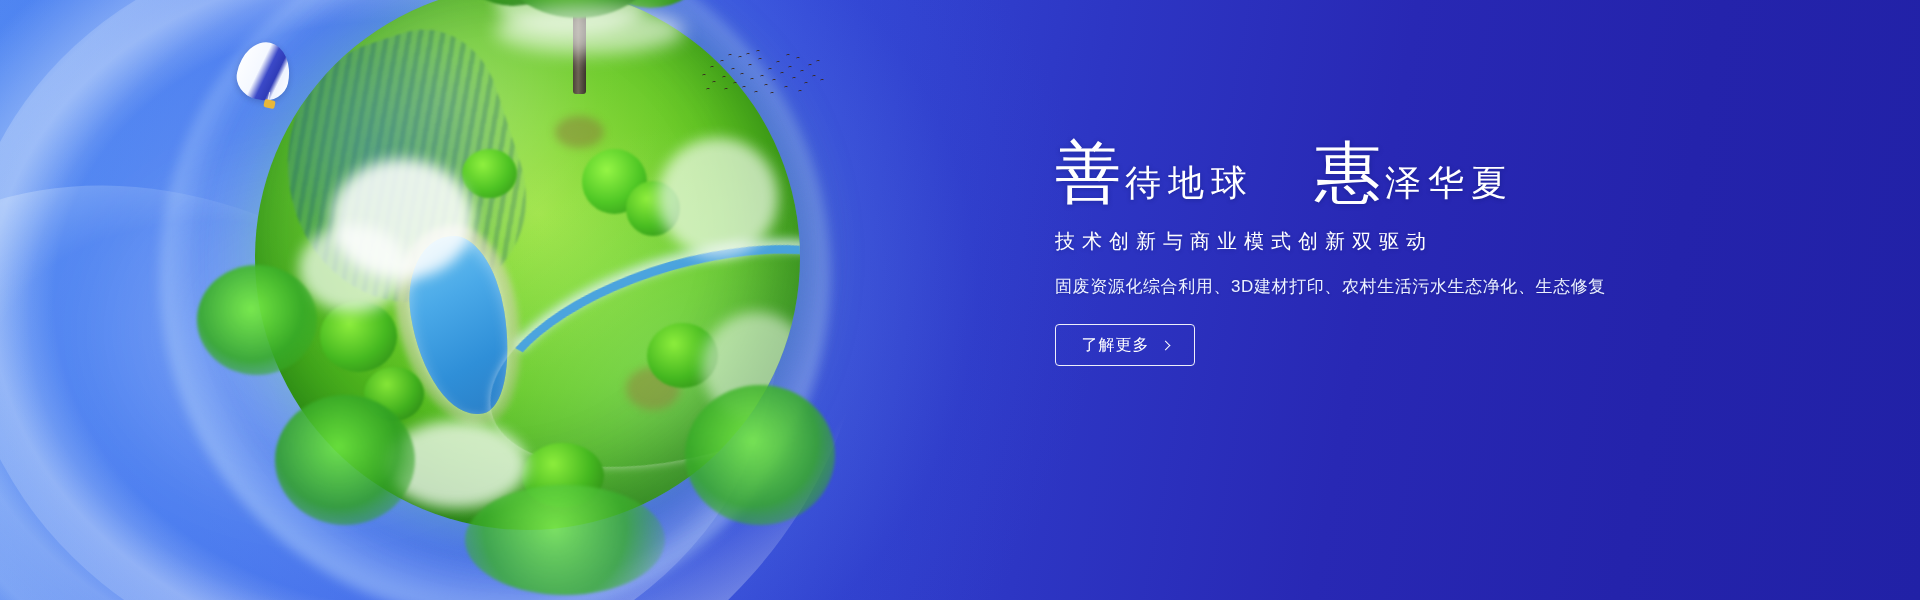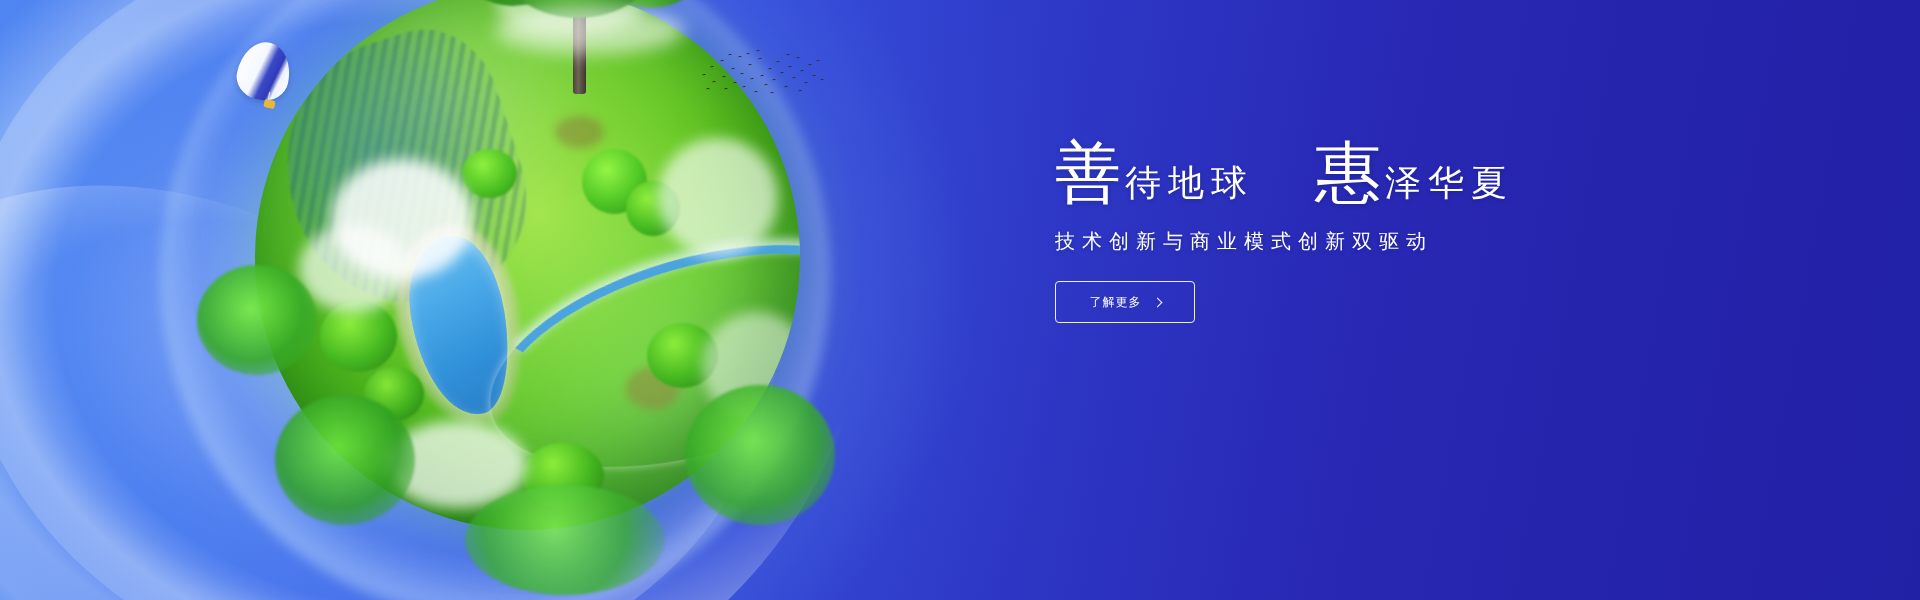--- a/index.html
+++ b/index.html
@@ -248,21 +248,21 @@
   }
 
   #more-btn {
     display:inline-flex; align-items:center; justify-content:center;
     gap:12px;
     margin-top:26px;
     width:140px; height:42px;
     border:1px solid rgba(255,255,255,0.92);
     border-radius:4px;
     background:transparent;
-    color:#ffffff; font-size:12px; letter-spacing:1px;
+    color:#ffffff; font-size:16px; letter-spacing:1px;
     cursor:pointer;
     font-family:"Liberation Sans","DejaVu Sans",sans-serif;
     text-align:right;
   }
   #more-btn .chev {
     display:inline-block; width:7px; height:7px;
     border-top:1.5px solid #ffffff; border-right:1.5px solid #ffffff;
     transform:rotate(45deg);
     position:relative; top:0px;
   }
@@ -377,20 +377,21 @@
         <span class="big">善</span><span class="small">待地球</span>
       </span>
       <span class="gap"></span>
       <span class="grp">
         <span class="big">惠</span><span class="small">泽华夏</span>
       </span>
     </div>
 
     <div class="subtitle">技术创新与商业模式创新双驱动</div>
 
+    <div class="desc">固废资源化综合利用、3D建材打印、农村生活污水生态净化、生态修复</div>
 
     <button id="more-btn">
       <span>了解更多</span>
       <span class="chev"></span>
     </button>
 
   </div>
 </div>
 
 </body></html>

